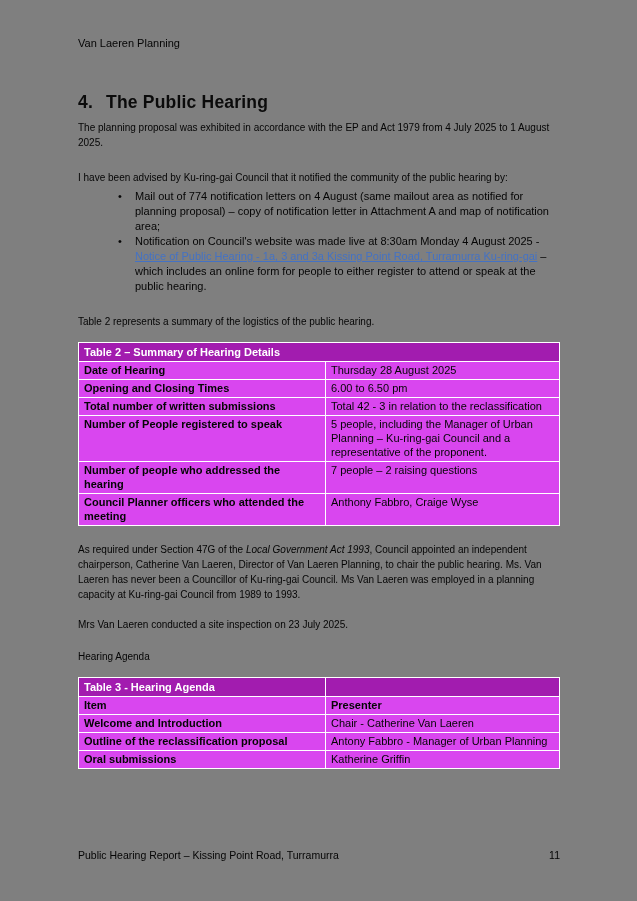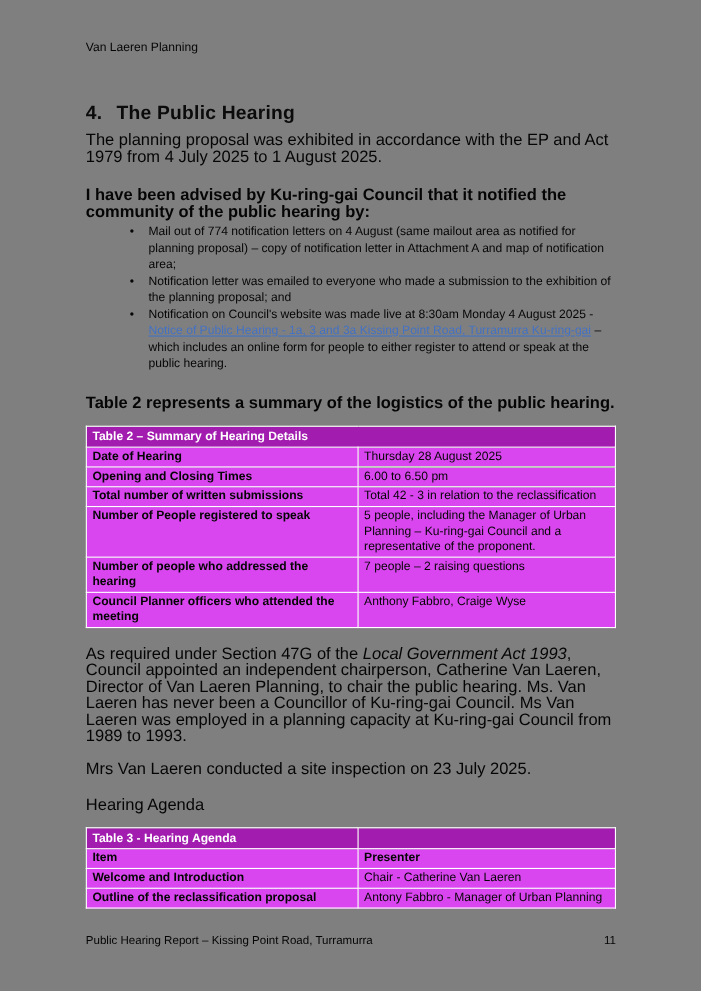--- a/index.html
+++ b/index.html
@@ -17,22 +17,22 @@
 
   h1.section-heading {
     margin:42px 0 7px;
     font-size:17.5px;
     font-weight:600;
     letter-spacing:0.2px;
     color:#0b0b0b;
   }
   h1.section-heading .h-num { margin-right:13px; }
 
-  p.body { font-size:15px; line-height:15px; }
-  .mt-para { margin-top:20px;font-weight:bold; }
+  p.body { font-size:10px; line-height:15px; }
+  .mt-para { margin-top:20px; }
 
   ul.bullets { margin:4px 0 0; padding:0 0 0 40px; list-style:none; }
   ul.bullets li {
     position:relative;
     padding-left:17px;
     font-size:11px;
     line-height:15px;
   }
   ul.bullets li::before { content:"•"; position:absolute; left:0; top:0; }
 
@@ -85,21 +85,20 @@
   <h1 class="section-heading">
     <span class="h-num">4.</span><span>The Public Hearing</span>
   </h1>
 
   <p class="body">The planning proposal was exhibited in accordance with the EP and Act 1979 from 4 July 2025 to 1 August 2025.</p>
 
   <p class="body mt-para">I have been advised by Ku-ring-gai Council that it notified the community of the public hearing by:</p>
 
   <ul class="bullets">
     <li>Mail out of 774 notification letters on 4 August (same mailout area as notified for planning proposal) – copy of notification letter in Attachment A and map of notification area;</li>
-    <li>Notification letter was emailed to everyone who made a submission to the exhibition of the planning proposal; and</li>
     <li><span>Notification on Council's website was made live at 8:30am Monday 4 August 2025 - </span><a href="#" class="doc-link">Notice of Public Hearing - 1a, 3 and 3a Kissing Point Road, Turramurra Ku-ring-gai</a><span> – which includes an online form for people to either register to attend or speak at the public hearing.</span></li>
   </ul>
 
   <p class="body mt-para">Table 2 represents a summary of the logistics of the public hearing.</p>
 
   <table class="doc-table">
     <colgroup>
         <col class="c1">
         <col>
       </colgroup>
@@ -155,20 +154,24 @@
       <td>Presenter</td>
     </tr>
     <tr>
       <td class="label">Welcome and Introduction</td>
       <td>Chair - Catherine Van Laeren</td>
     </tr>
     <tr>
       <td class="label">Outline of the reclassification proposal</td>
       <td>Antony Fabbro - Manager of Urban Planning</td>
     </tr>
+    <tr>
+      <td class="label">Oral submissions</td>
+      <td>Katherine Griffin</td>
+    </tr>
   </tbody>
     </table>
 
   <div class="doc-footer">
     <span>Public Hearing Report – Kissing Point Road, Turramurra</span>
     <span>11</span>
   </div>
 
 </div>
 

